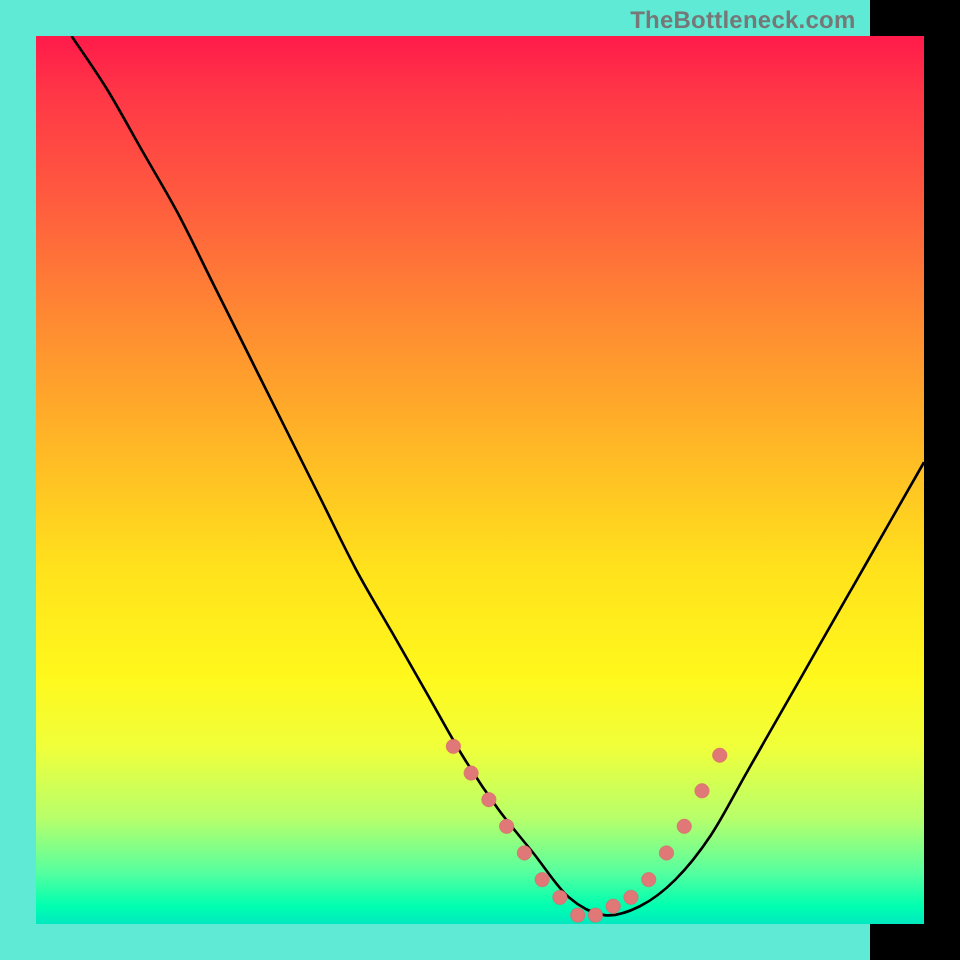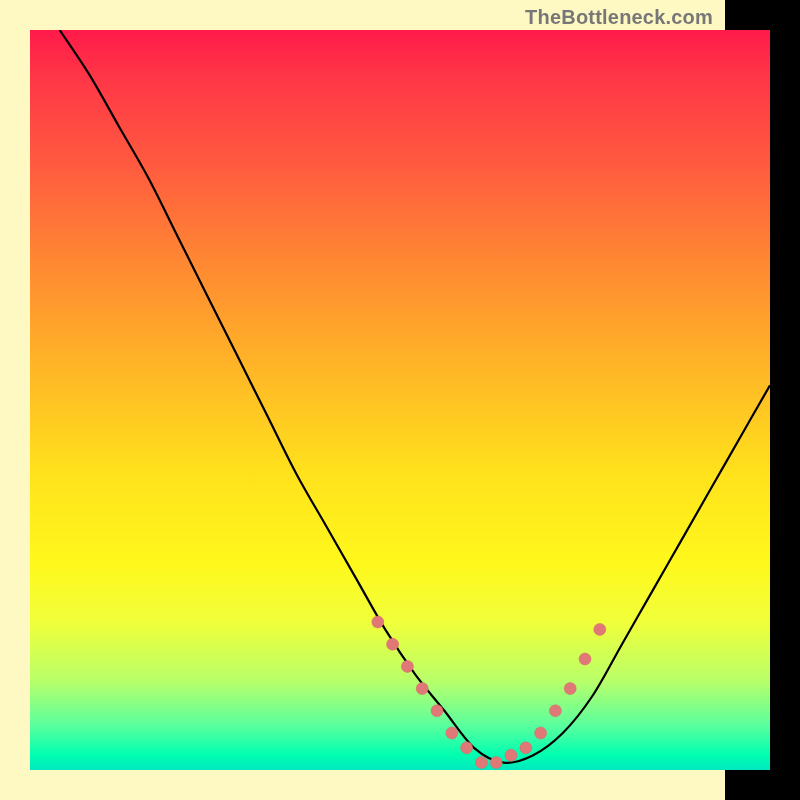--- a/index.html
+++ b/index.html
@@ -1,17 +1,17 @@
 <!DOCTYPE html>
 <html><head>
 <meta charset="utf-8">
 <style>
   * { margin: 0; padding: 0; box-sizing: border-box; }
   html, body { width: 800px; height: 800px; overflow: hidden; background: #000; }
-  .container { width: 725px; height: 800px; position: relative; background: #fef9c3; }
+  .container { width: 725px; height: 800px; position: relative; background: #5eead4; }
   .plot-area {
     position: absolute;
     left: 30px;
     top: 30px;
     width: 740px;
     height: 740px;
     background: linear-gradient(to bottom,
       #ff1a4a 0%,
       #ff3547 6%,
       #ff5a3f 18%,

